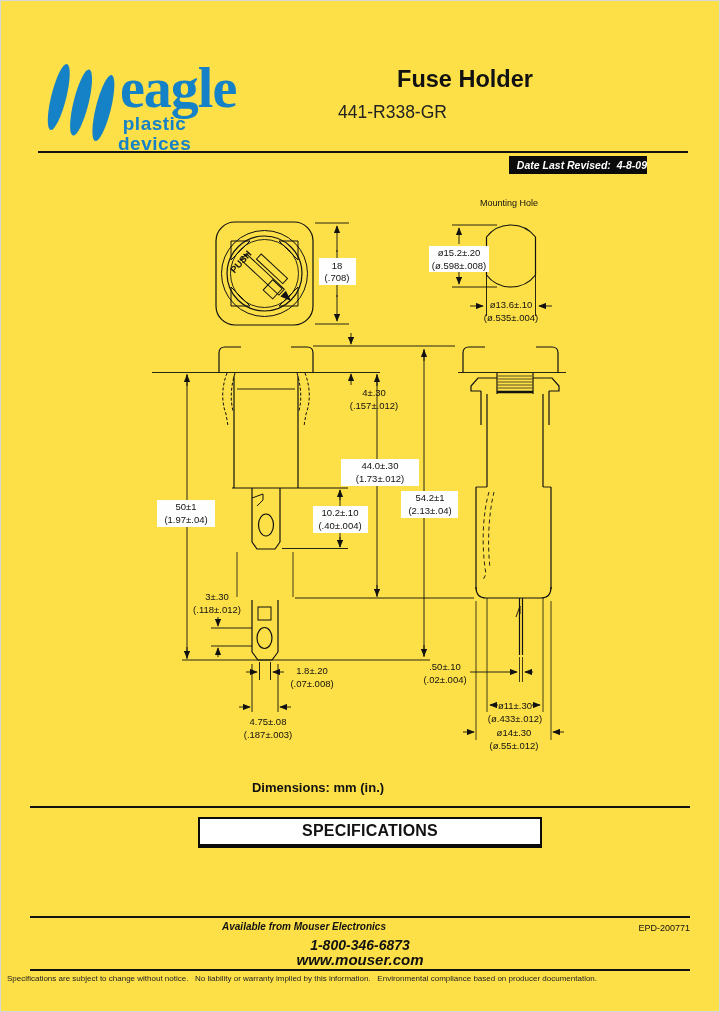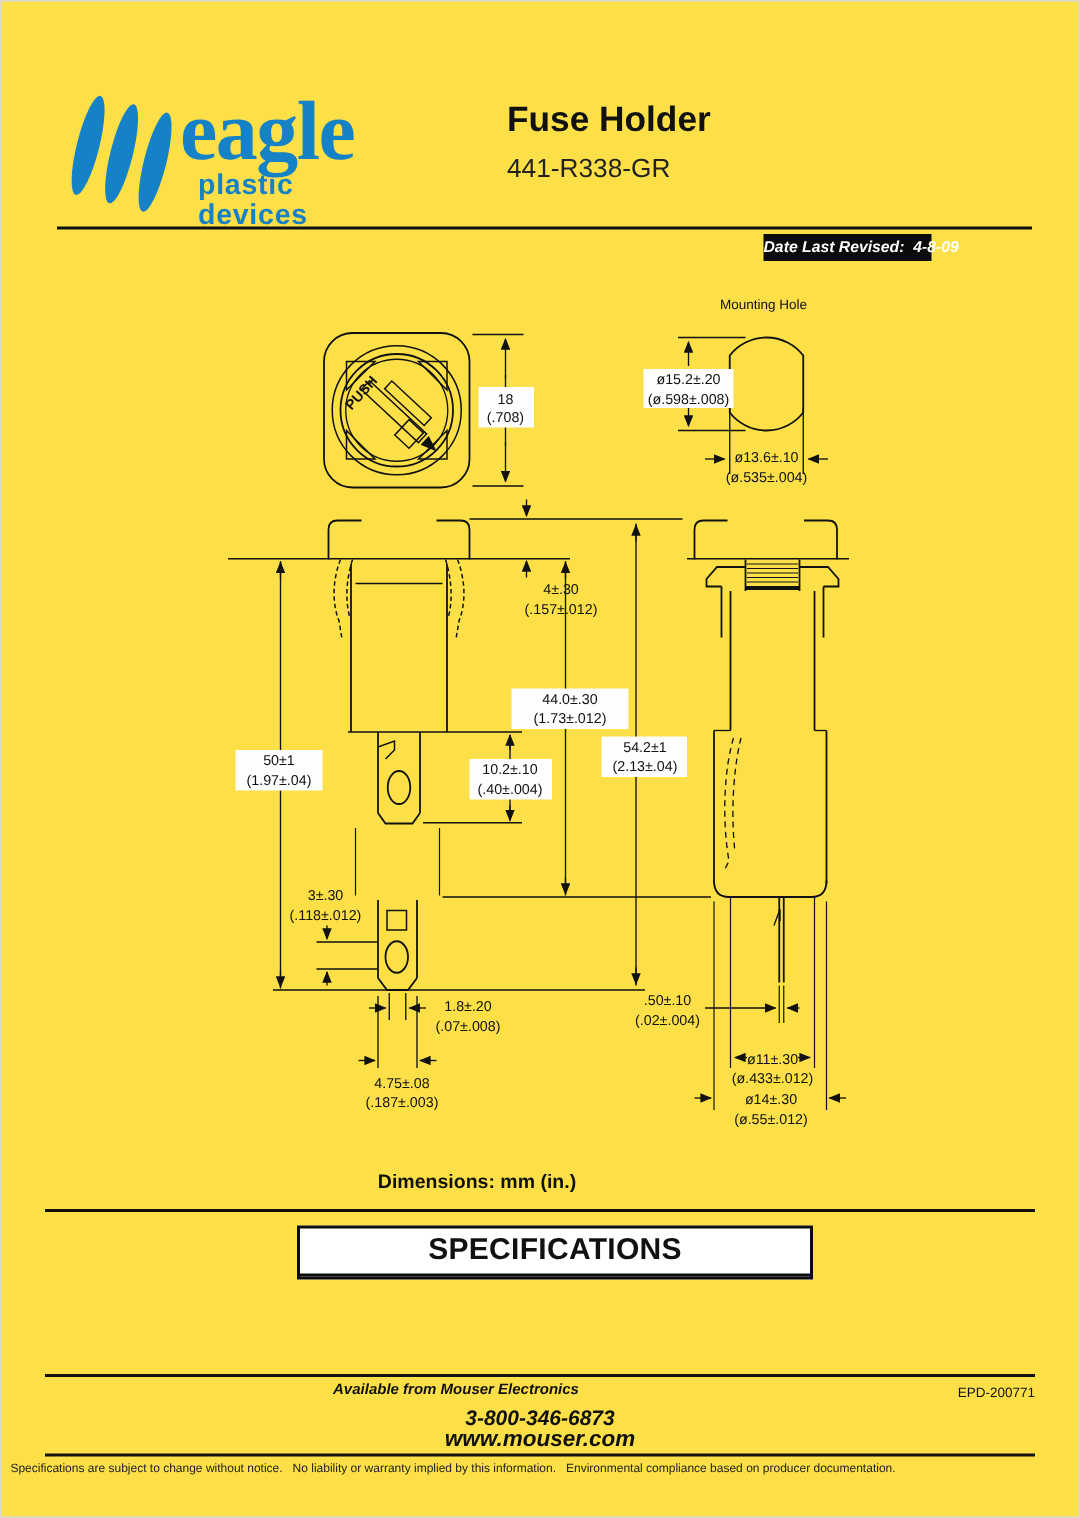--- a/index.html
+++ b/index.html
@@ -4,36 +4,36 @@
 <style>
   html,body{margin:0;padding:0;background:#e8e8e8;}
   #page{position:relative;width:720px;height:1012px;background:#fde047;margin:0 auto;
         font-family:"Liberation Sans",sans-serif;color:#111;overflow:hidden;
         box-shadow:0 0 0 1px #d7d7d7 inset;}
   .abs{position:absolute;}
   .pre{white-space:pre;}
   
   #logo-eagle{left:120px;top:60px;font-family:"Liberation Serif",serif;font-weight:600;
               font-size:56px;line-height:56px;color:#1581c7;letter-spacing:-1px;}
-  #logo-tagline{left:132px;top:114px;font-size:19px;line-height:20px;color:#1581c7;
-                font-weight:600;letter-spacing:.5px;}
-  #doc-title{left:338px;top:66px;width:280px;text-align:left;font-weight:bold;font-size:23.5px;}
+  #logo-tagline{left:118px;top:114px;font-size:19px;line-height:20px;color:#1581c7;
+                font-weight:600;letter-spacing:.5px;text-align:center;}
+  #doc-title{left:325px;top:66px;width:280px;text-align:center;font-weight:bold;font-size:23.5px;}
   #part-number{left:338px;top:102px;width:280px;text-align:left;font-size:17.5px;color:#222;}
   .rule{background:#111;}
-  #date-bar{left:509px;top:156px;width:112px;height:18px;background:#0b0b0b;color:#fff;
+  #date-bar{left:509px;top:156px;width:138px;height:18px;background:#0b0b0b;color:#fff;
             font-size:10.5px;font-style:italic;font-weight:bold;text-align:right;line-height:18px;}
   
   #drawing{left:0;top:182px;}
   .dim{font-size:9.5px;fill:#111;text-anchor:middle;font-family:"Liberation Sans",sans-serif;}
   .sm{font-size:9px;}
   
   #units-note{left:0;top:780px;width:636px;text-align:center;font-weight:bold;font-size:13px;}
   #spec-box{left:198px;top:817px;width:340px;border:2px solid #0b0b0b;background:#fff;}
   #spec-title{border-bottom:2px solid #0b0b0b;text-align:center;font-weight:bold;
-              font-size:20px;padding:3px 0 4px;letter-spacing:.2px;}
+              font-size:16px;padding:3px 0 4px;letter-spacing:.2px;}
   #spec-list{list-style:none;margin:0;padding:5px 8px 6px 10px;}
   #spec-list li{font-size:9.6px;line-height:12.3px;white-space:pre;}
   #spec-list li::before{content:"•  ";font-size:8px;position:relative;top:-1px;}
   #footer-available{left:0;top:921px;width:608px;text-align:center;font-weight:bold;
                     font-style:italic;font-size:10px;}
   #footer-phone{left:0;top:937px;width:720px;text-align:center;font-weight:bold;
                 font-style:italic;font-size:14px;}
   #footer-site{left:0;top:951px;width:720px;text-align:center;font-weight:bold;
                font-style:italic;font-size:15px;}
   #doc-number{right:30px;top:923px;font-size:9px;}
@@ -296,18 +296,18 @@
 
   <div class="abs" id="units-note">Dimensions: mm (in.)</div>
   <div class="abs rule" style="left:30px;top:806px;width:660px;height:1.5px;"></div>
 
   <div class="abs" id="spec-box">
     <div id="spec-title">SPECIFICATIONS</div>
   </div>
 
   <div class="abs rule" style="left:30px;top:916px;width:660px;height:2px;"></div>
   <div class="abs" id="footer-available">Available from Mouser Electronics</div>
-  <div class="abs" id="footer-phone">3-800-346-6873</div>
+  <div class="abs" id="footer-phone">1-800-346-6873</div>
   <div class="abs" id="footer-site">www.mouser.com</div>
   <div class="abs" id="doc-number">EPD-200771</div>
   <div class="abs rule" style="left:30px;top:969px;width:660px;height:1.5px;"></div>
   <div class="abs" id="disclaimer">Specifications are subject to change without notice.   No liability or warranty implied by this information.   Environmental compliance based on producer documentation.</div>
 </div>
 
 </body></html>

